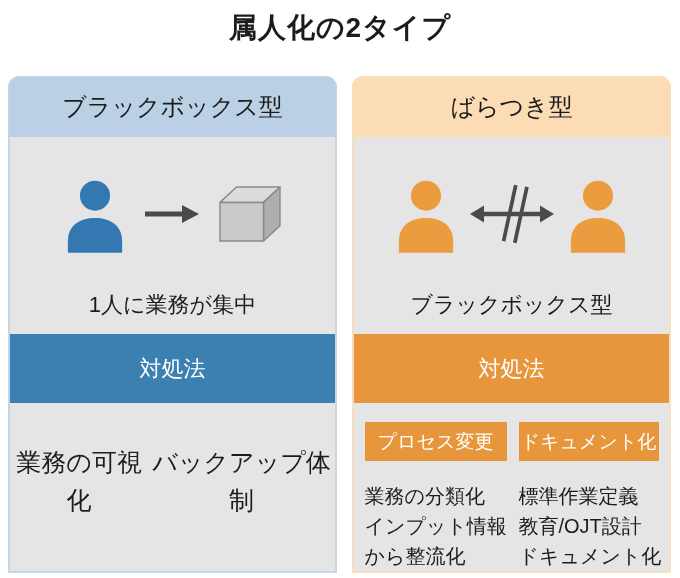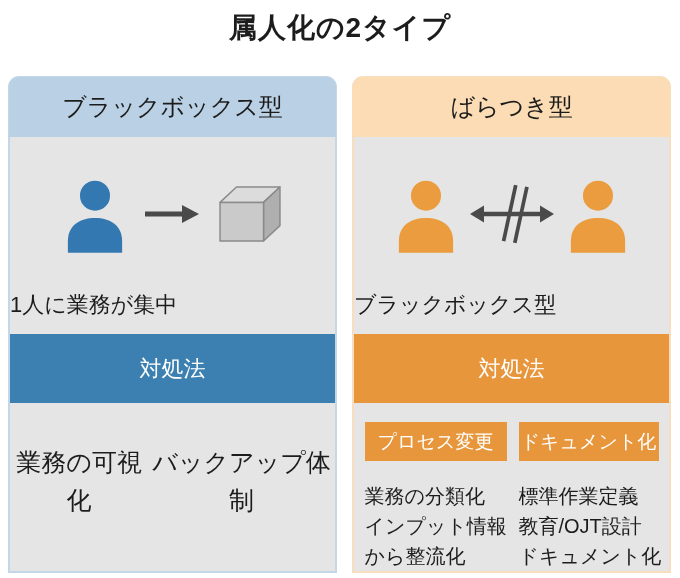--- a/index.html
+++ b/index.html
@@ -39,21 +39,21 @@
 
   .icon-row {
     position: absolute; top: 86px; left: 0; right: 0; height: 104px;
     display: flex; align-items: center; justify-content: center;
   }
   .panel-left .icon-row { gap: 18px; }
   .panel-right .icon-row { gap: 13px; }
 
   .caption {
     position: absolute; top: 212px; left: 0; right: 0;
-    font-size: 22px; color: var(--text-dark);
+    text-align: center; font-size: 22px; color: var(--text-dark);
   }
 
   .banner {
     position: absolute; top: 256px; left: 0; right: 0; height: 69px;
     display: flex; align-items: center; justify-content: center;
     color: #ffffff; font-size: 22px; text-align: right;
   }
   .panel-left .banner  { background: var(--blue-accent); }
   .panel-right .banner { background: var(--orange-accent); }
 

